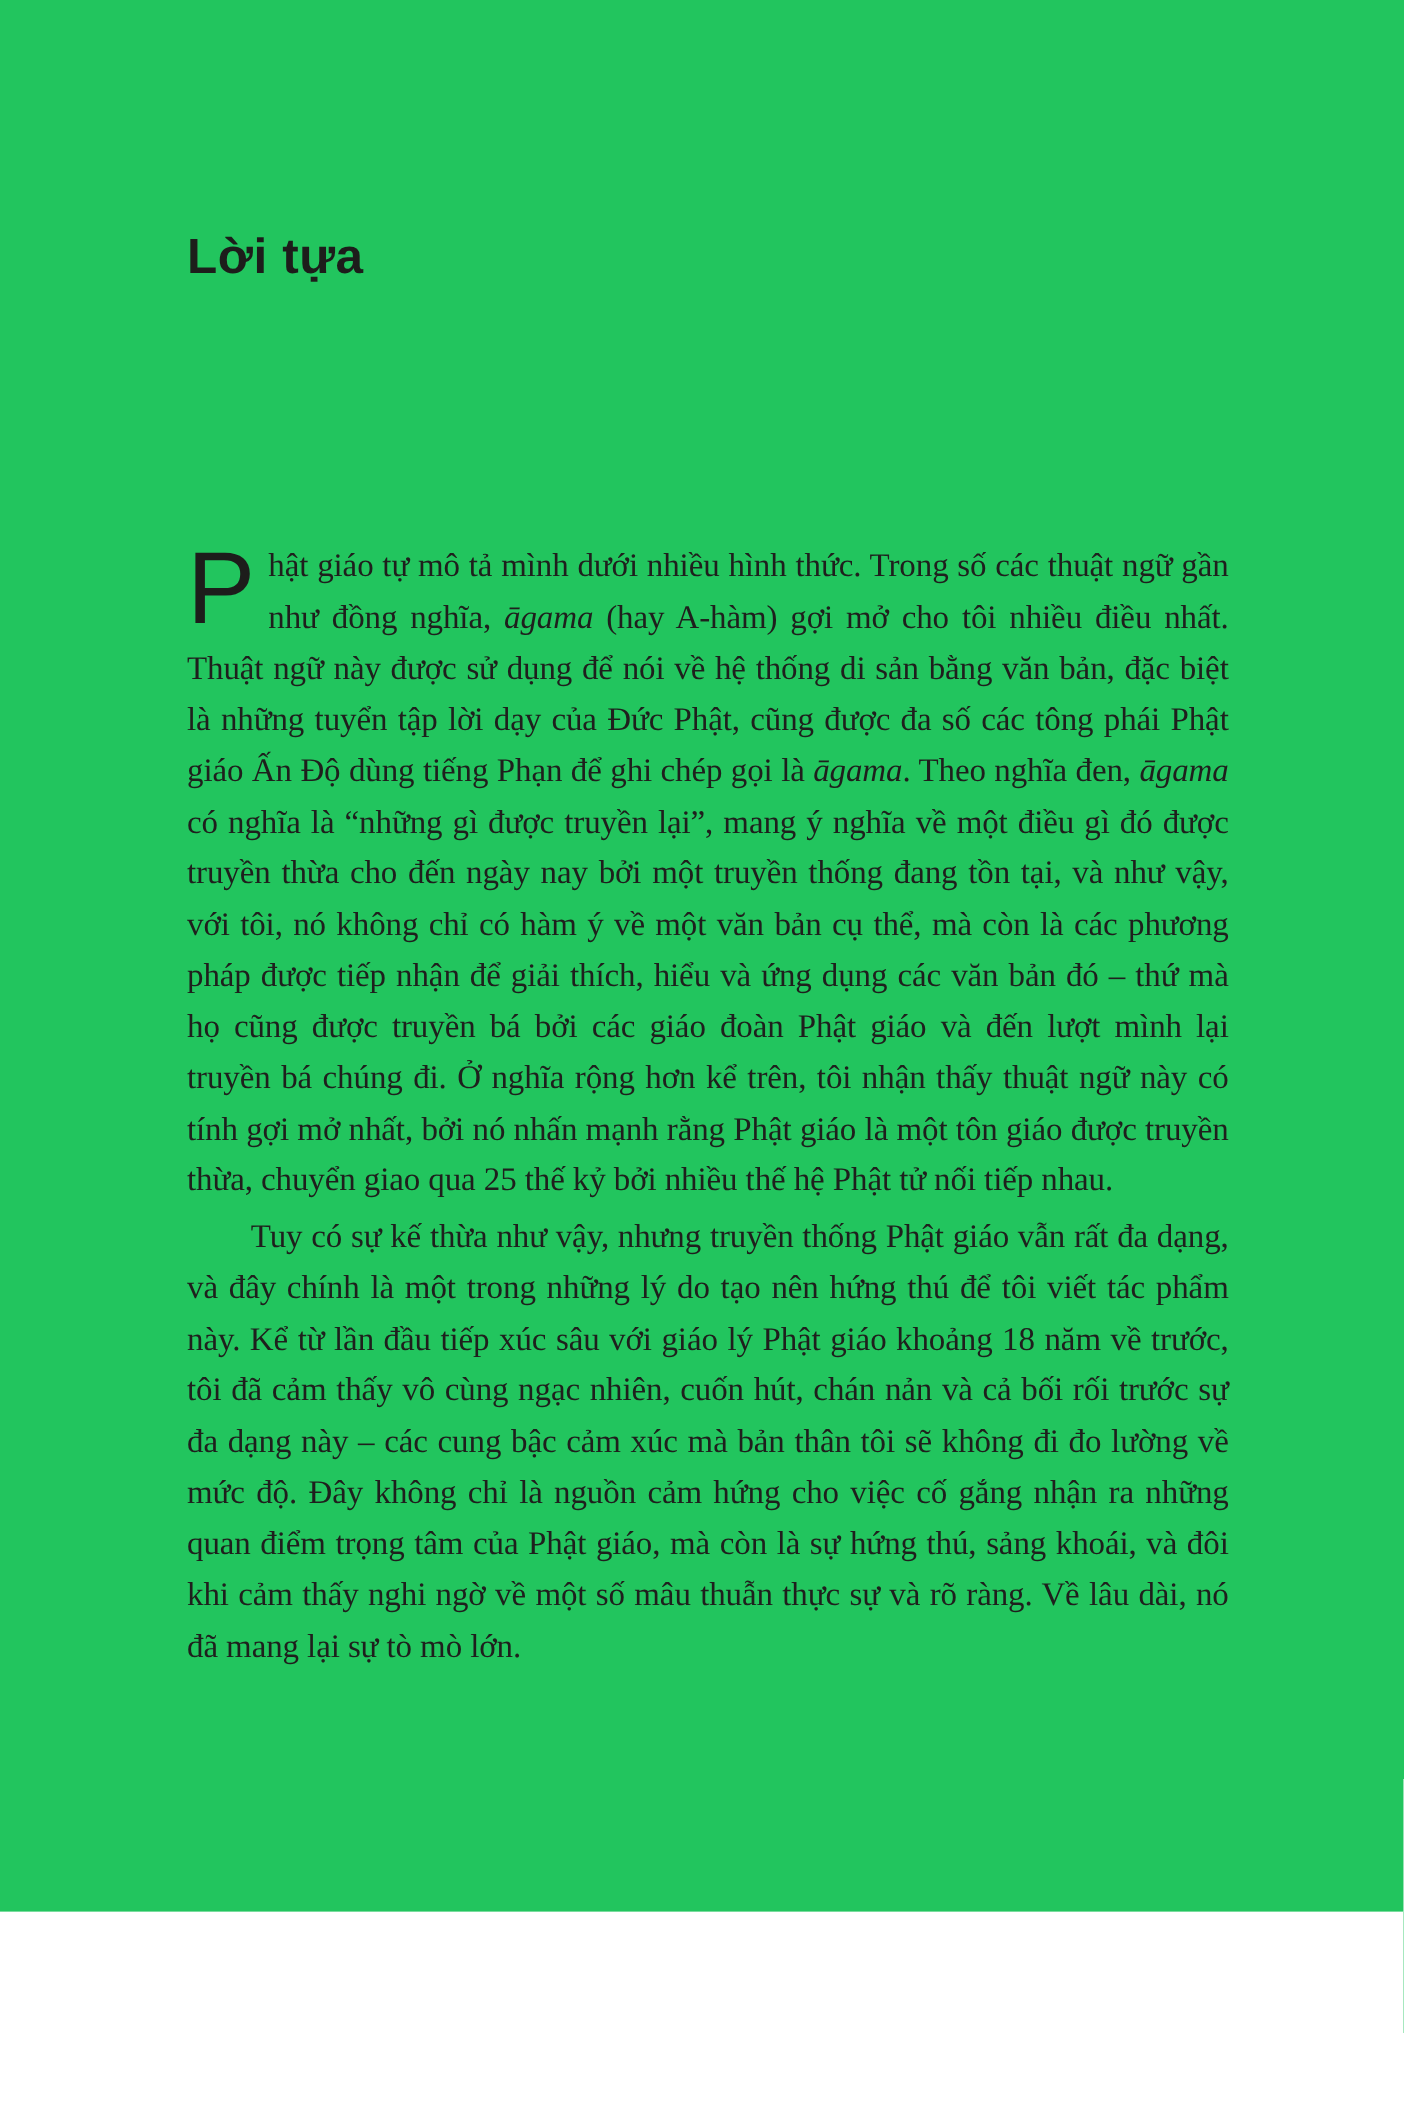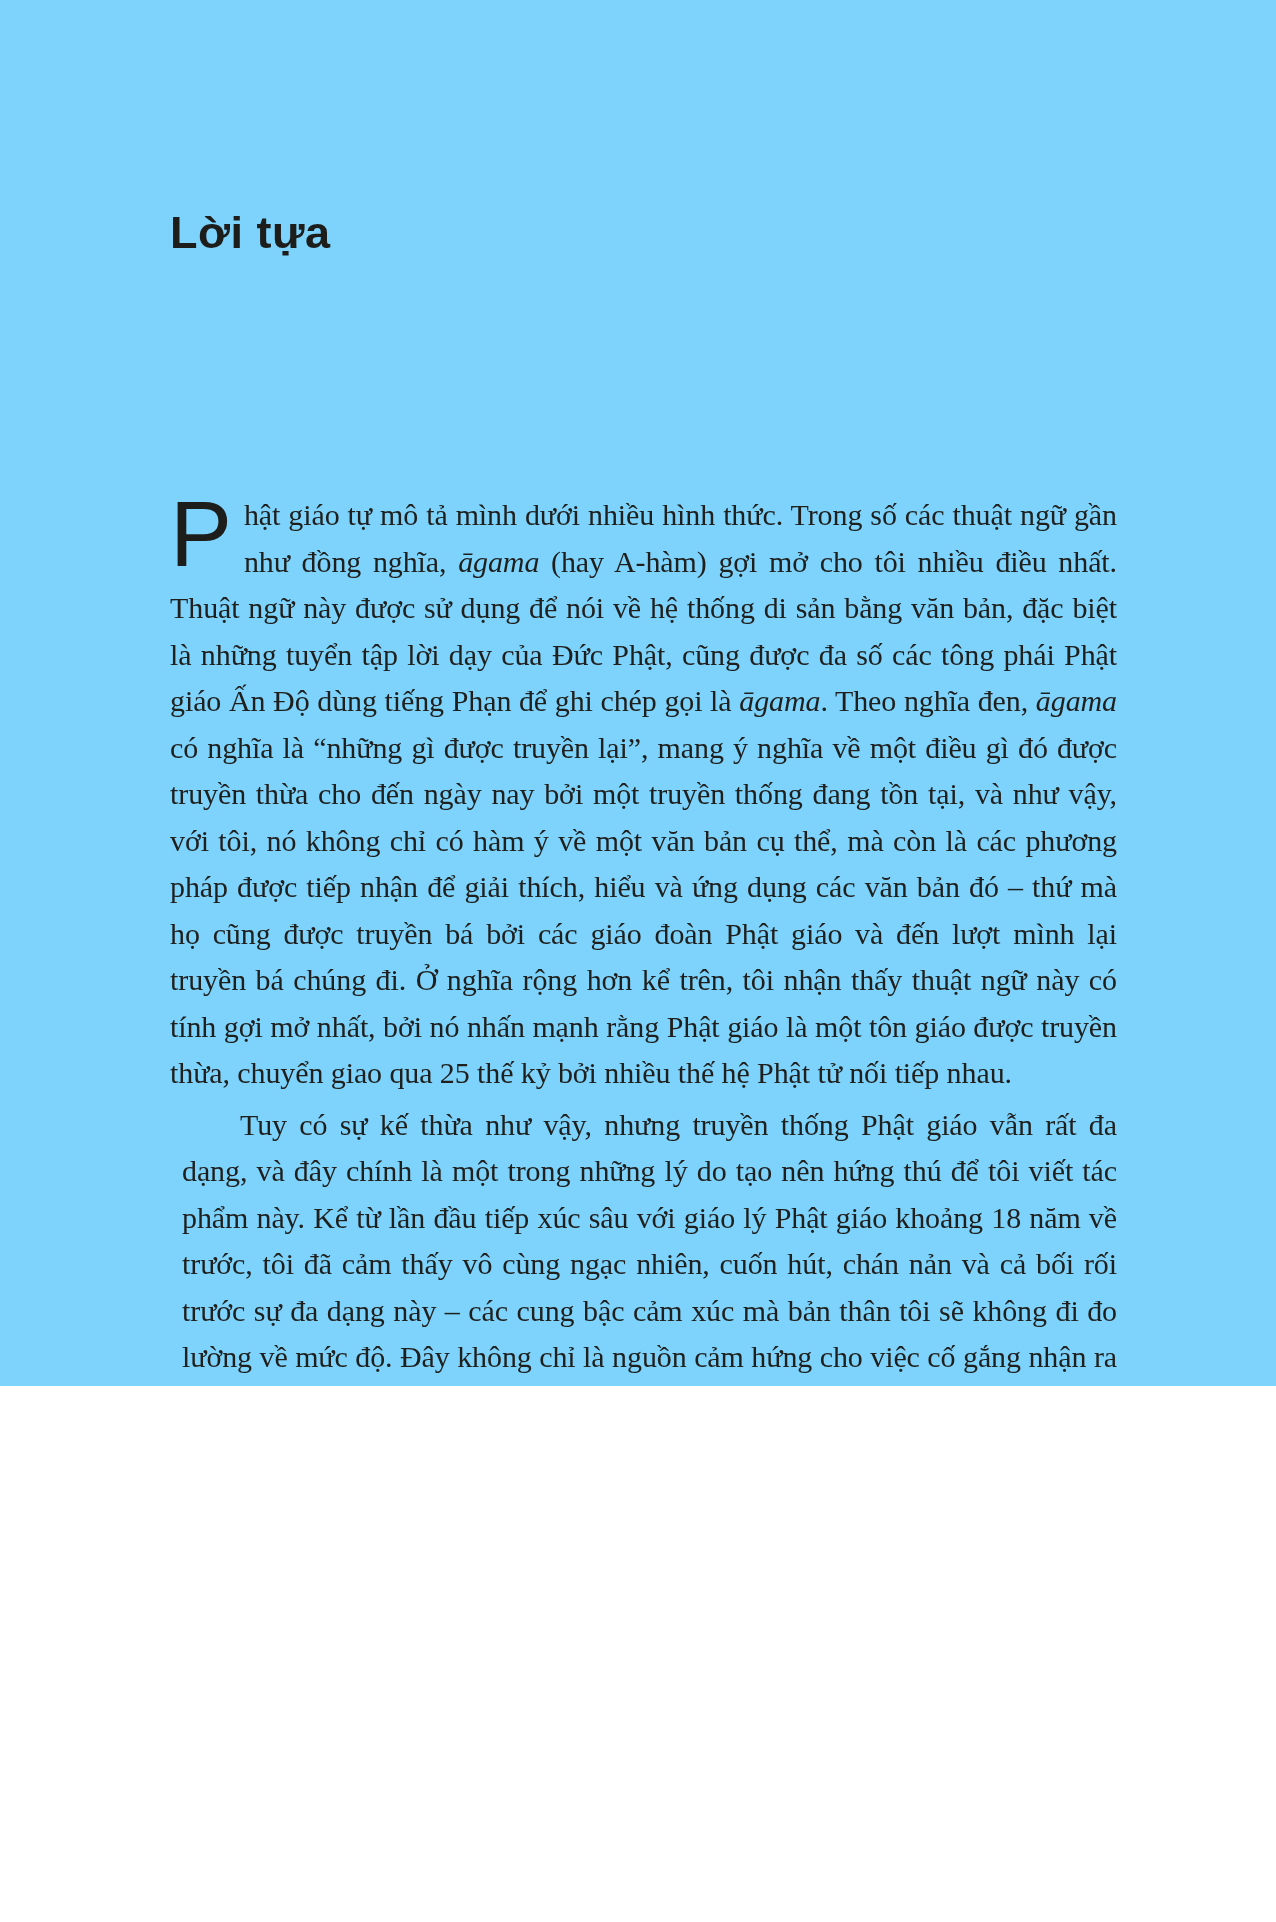--- a/index.html
+++ b/index.html
@@ -3,23 +3,23 @@
 <meta charset="utf-8">
 <style>
   html, body {
     margin: 0;
     padding: 0;
     background: #ffffff;
   }
   .page {
     position: relative;
     width: 1276px;
-    height: 1386px;
+    height: 1738px;
     margin: 0 auto;
-    background: #7dd3fc;
+    background: #22c55e;
     overflow: hidden;
   }
   .page-title {
     position: absolute;
     left: 170px;
     top: 210px;
     margin: 0;
     font-family: "Liberation Sans", "DejaVu Sans", sans-serif;
     font-weight: 700;
     font-size: 45px;
@@ -38,21 +38,20 @@
     color: #1f1f1d;
     text-align: justify;
     letter-spacing: -0.1px;
   }
   .body-text p.para {
     margin: 0 0 5px 0;
     padding: 0;
   }
   .body-text p.para.indent {
     text-indent: 58px;
-    margin-left: 12px;
   }
   .dropcap {
     float: left;
     font-family: "Liberation Sans", "DejaVu Sans", sans-serif;
     font-weight: 400;
     font-size: 93px;
     line-height: 74px;
     height: 86px;
     margin: 5px 12px 0 0;
     color: #1d1d1b;

